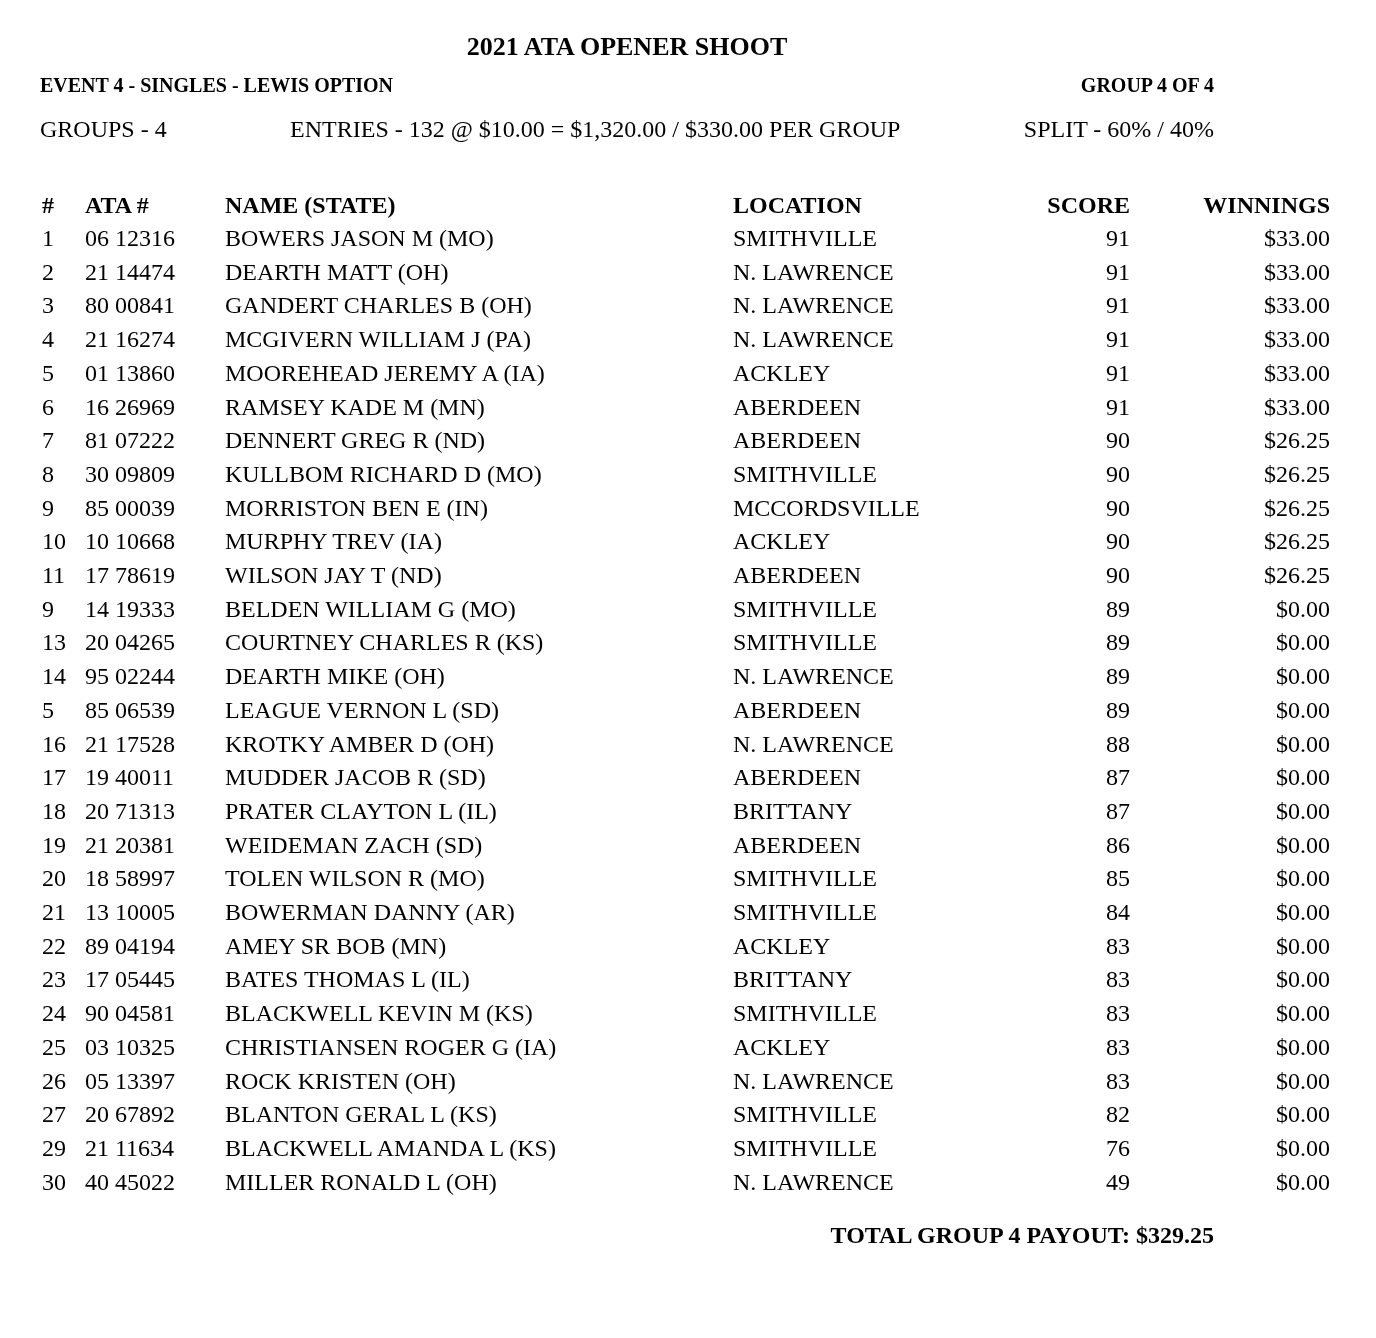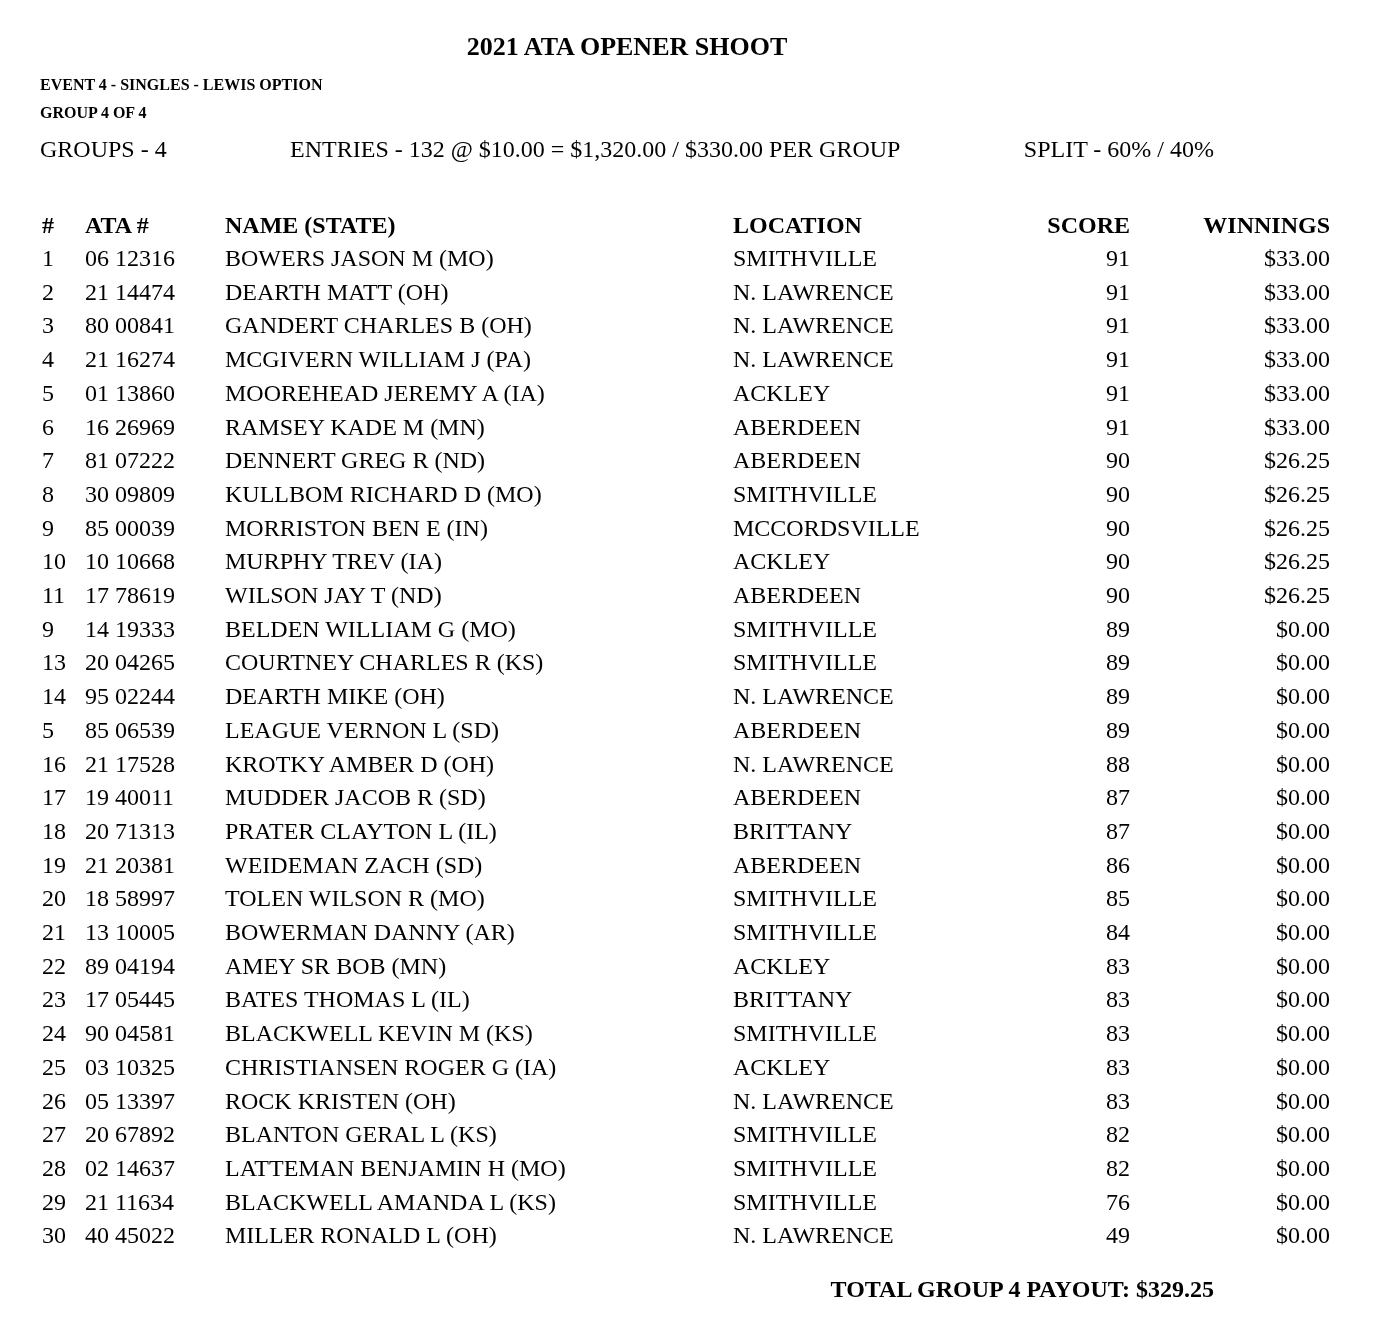--- a/index.html
+++ b/index.html
@@ -26,28 +26,27 @@
     text-align: center;
     font-weight: bold;
     font-size: 26px;
     line-height: 27px;
   }
   .subhead {
     display: flex;
     justify-content: space-between;
     margin-top: 11px;
     font-weight: bold;
-    font-size: 16px;
+    font-size: 20px;
     line-height: 28px;
     white-space: nowrap;
-    flex-direction: column;
   }
   .meta {
     display: flex;
-    margin-top: 8px;
+    margin-top: 16px;
     font-size: 24px;
     line-height: 28px;
     white-space: nowrap;
   }
   .meta-center {
     flex: 1;
     text-align: center;
   }
   table.results {
     margin-top: 45px;
@@ -336,28 +335,20 @@
         </tr>
         <tr>
           <td class="col-num">27</td>
           <td class="col-ata">20 67892</td>
           <td class="col-name">BLANTON GERAL L (KS)</td>
           <td class="col-loc">SMITHVILLE</td>
           <td class="col-score">82</td>
           <td class="col-win">$0.00</td>
         </tr>
         <tr>
-          <td class="col-num">28</td>
-          <td class="col-ata">02 14637</td>
-          <td class="col-name">LATTEMAN BENJAMIN H (MO)</td>
-          <td class="col-loc">SMITHVILLE</td>
-          <td class="col-score">82</td>
-          <td class="col-win">$0.00</td>
-        </tr>
-        <tr>
           <td class="col-num">29</td>
           <td class="col-ata">21 11634</td>
           <td class="col-name">BLACKWELL AMANDA L (KS)</td>
           <td class="col-loc">SMITHVILLE</td>
           <td class="col-score">76</td>
           <td class="col-win">$0.00</td>
         </tr>
         <tr>
           <td class="col-num">30</td>
           <td class="col-ata">40 45022</td>

